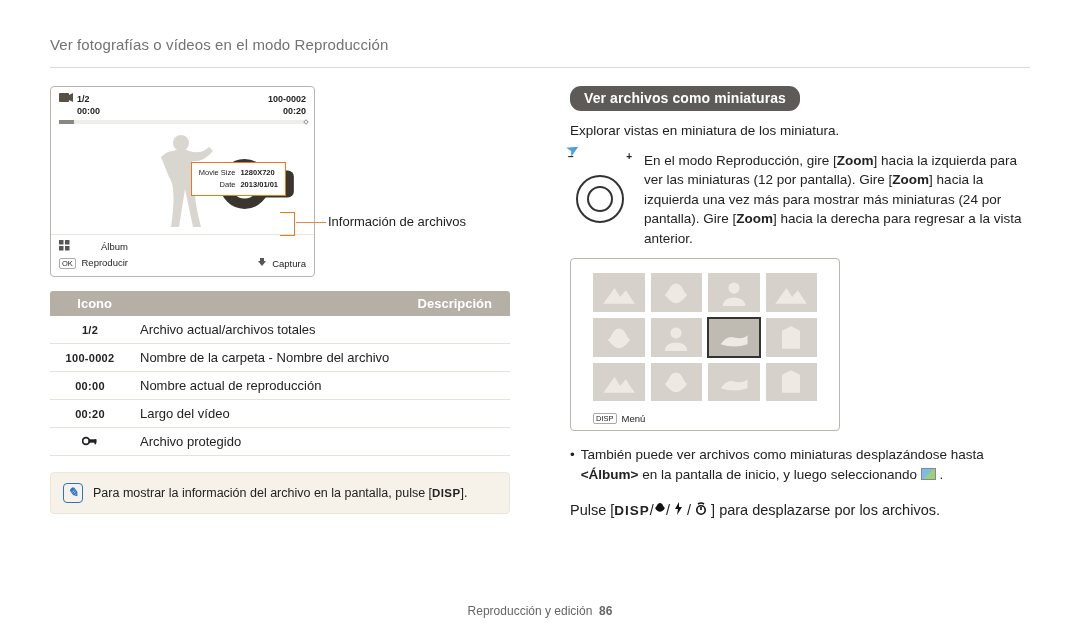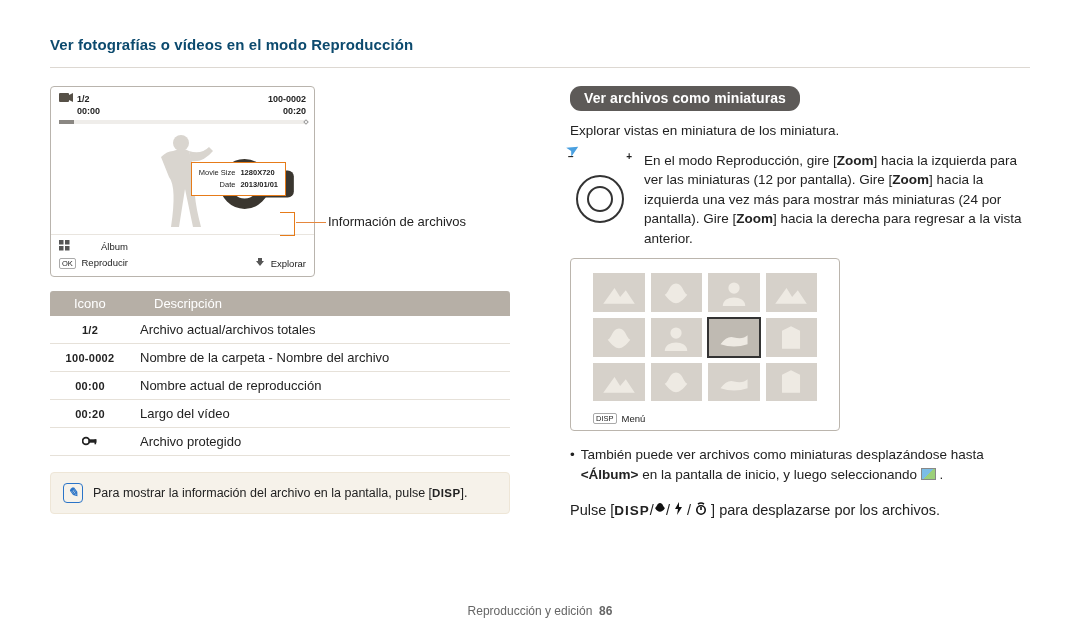--- a/index.html
+++ b/index.html
@@ -9,23 +9,23 @@
     width: 1080px;
     height: 630px;
     position: relative;
     font-size: 13px;
     color: #222;
   }
   .page {
     padding: 36px 50px 0 50px;
   }
   .breadcrumb {
-    color: #0c4a6e;
+    color: #737373;
     font-size: 15px;
-    font-weight: 700;
+    font-weight: 400;
     margin-bottom: 14px;
     letter-spacing: 0.1px;
   }
   .hr {
     border: none;
     border-top: 1px solid #ddd8d2;
     margin-bottom: 18px;
   }
   .cols {
     display: flex;
@@ -105,23 +105,23 @@
 
   
   table.desc {
     width: 100%;
     border-collapse: collapse;
     font-size: 13px;
   }
   table.desc th {
     background:#b6afa6;
     color:#fff;
-    font-weight:400;
-    text-align:left;
-    padding:5px 24px;
+    font-weight:700;
+    text-align:right;
+    padding:5px 18px;
     font-size:13px;
   }
   table.desc th:first-child { width:80px; border-top-left-radius:3px;}
   table.desc th:last-child { border-top-right-radius:3px;}
   table.desc td {
     padding:6px 10px;
     border-bottom:1px solid #e6e1d9;
   }
   table.desc td.ic {
     text-align:center;
@@ -279,21 +279,21 @@
             <span>Álbum</span>
             <div class="row2">
               <span><span class="kbd">OK</span>
                 <span style="margin-left:3px;">Reproducir</span></span>
               <span style="margin-left:auto;">
                 <span class="play-glyph">
                   <svg width="10" height="9" viewBox="0 0 10 9">
                       <path d="M5 8 L1 3 H3 V0 H7 V3 H9 Z" fill="#555"></path>
                     </svg>
                 </span>
-                <span style="margin-left:3px;">Explorar</span>
+                <span style="margin-left:3px;">Captura</span>
               </span>
             </div>
           </div>
         </div>
         <div class="callout-line"></div>
         <div class="info-callout">Información de archivos</div>
       </div>
 
       <table class="desc">
         <thead>

